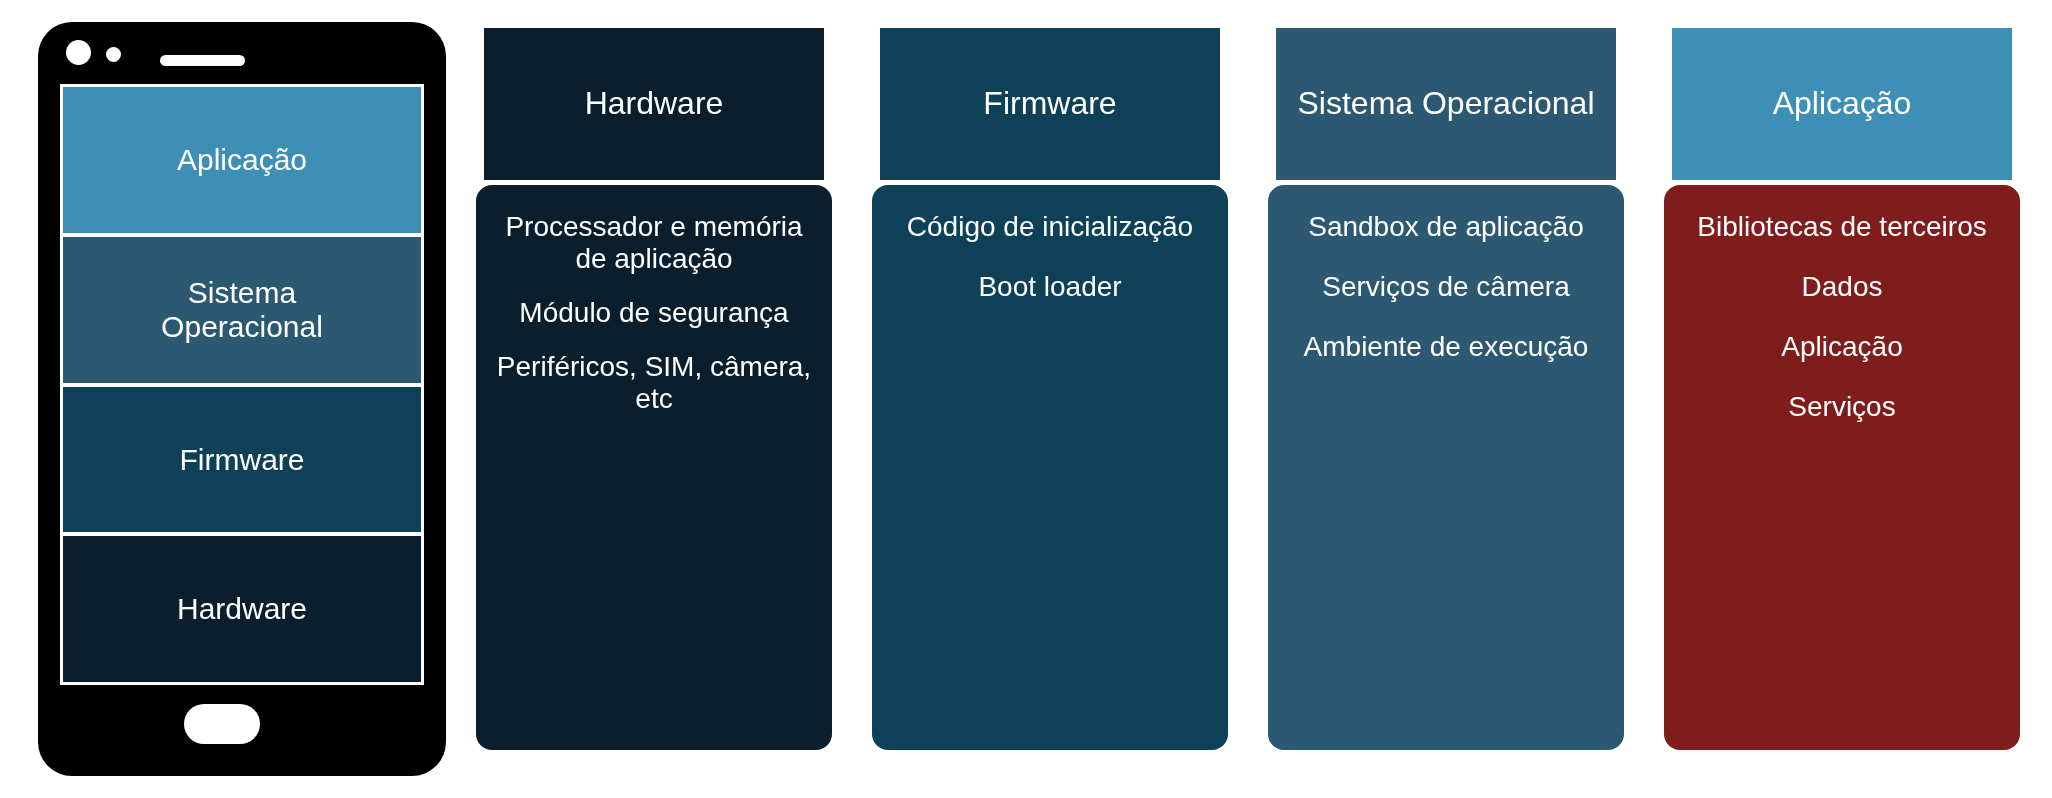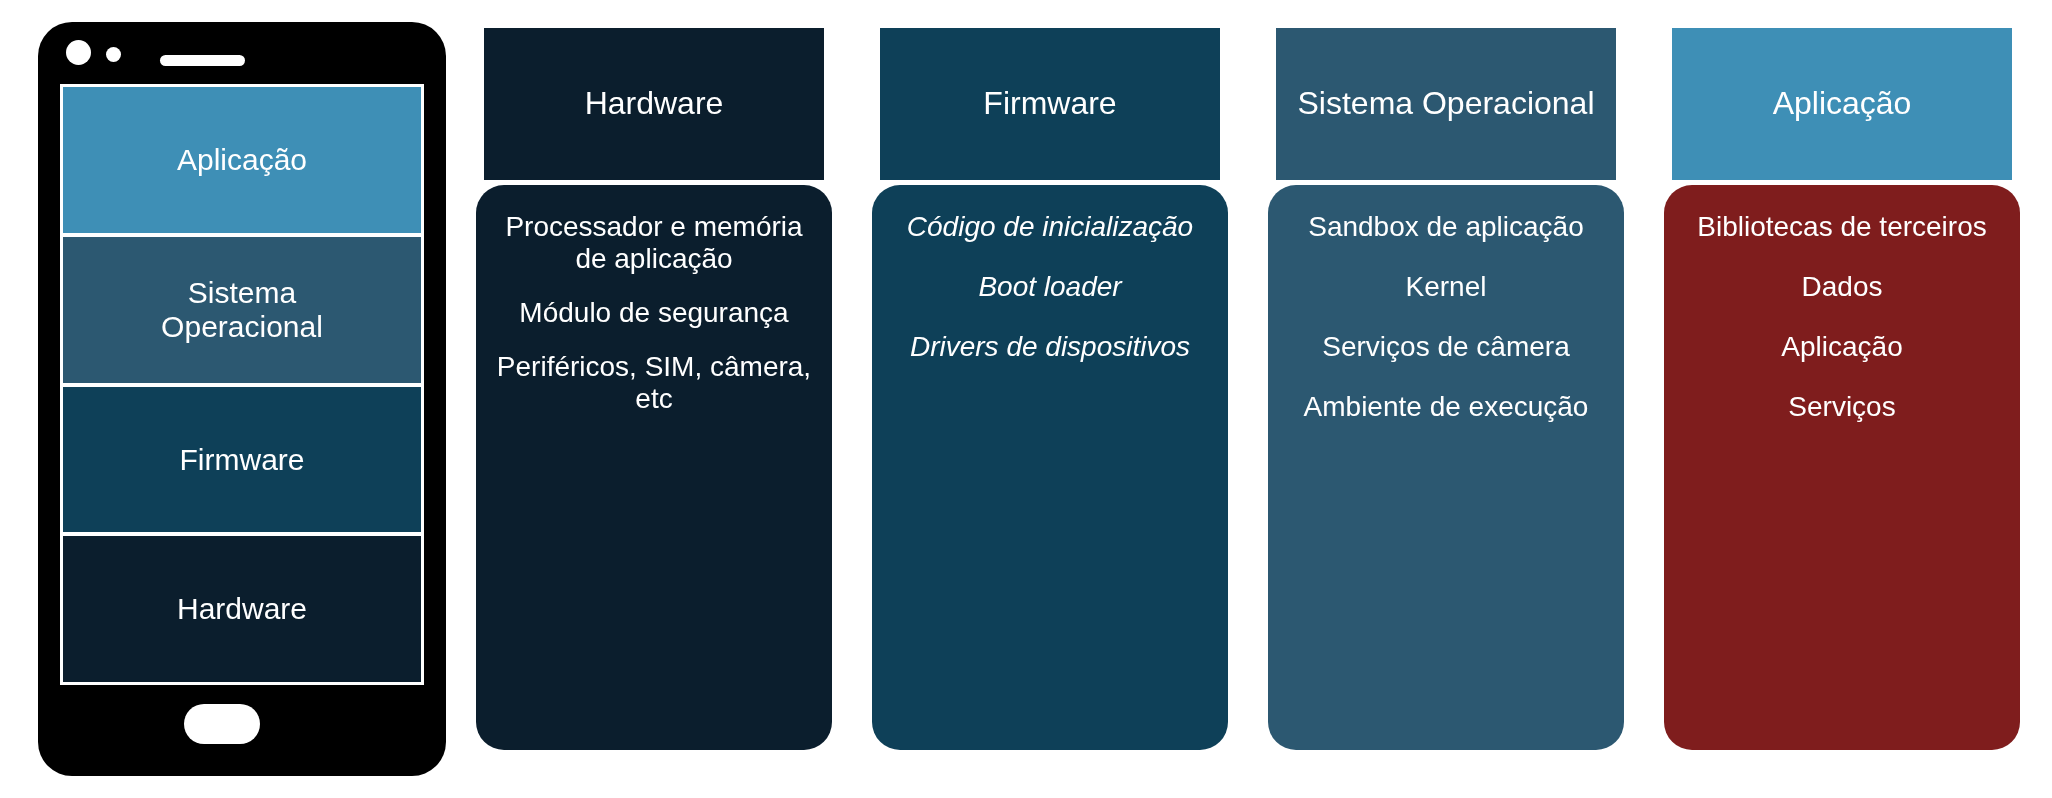--- a/index.html
+++ b/index.html
@@ -116,21 +116,21 @@
     font-size: 32px;
     line-height: 1.18;
     box-sizing: border-box;
     padding: 0 10px;
   }
   .col-body {
     position: relative;
     margin-top: 5px;
     width: 356px;
     height: 565px;
-    border-radius: 28px;
+    border-radius: 16px;
     box-sizing: border-box;
     padding: 26px 10px 0 10px;
     display: flex;
     flex-direction: column;
     align-items: center;
   }
   .col-item {
     color: #ffffff;
     font-size: 28px;
     line-height: 1.14;
@@ -185,34 +185,32 @@
       <div class="col-item">Processador e memória de aplicação</div>
       <div class="col-item">Módulo de segurança</div>
       <div class="col-item">Periféricos, SIM, câmera, etc</div>
     </div>
   </div>
 
   <div class="column" id="col-1">
     <div class="col-header" style="background: rgb(14, 64, 88);">
       <span>Firmware</span>
     </div>
-    <div class="col-body" style="background: rgb(14, 64, 88); font-style: italic;">
+    <div class="col-body" style="background: rgb(14, 64, 88);">
       <div class="col-item">Código de inicialização</div>
       <div class="col-item">Boot loader</div>
-      <div class="col-item">Drivers de dispositivos</div>
     </div>
   </div>
 
   <div class="column" id="col-2">
     <div class="col-header" style="background: rgb(44, 88, 113);">
       <span>Sistema Operacional</span>
     </div>
     <div class="col-body" style="background: rgb(44, 88, 113);">
       <div class="col-item">Sandbox de aplicação</div>
-      <div class="col-item">Kernel</div>
       <div class="col-item">Serviços de câmera</div>
       <div class="col-item">Ambiente de execução</div>
     </div>
   </div>
 
   <div class="column" id="col-3">
     <div class="col-header" style="background: rgb(62, 143, 182);">
       <span>Aplicação</span>
     </div>
     <div class="col-body" style="background: #7f1d1d;">

